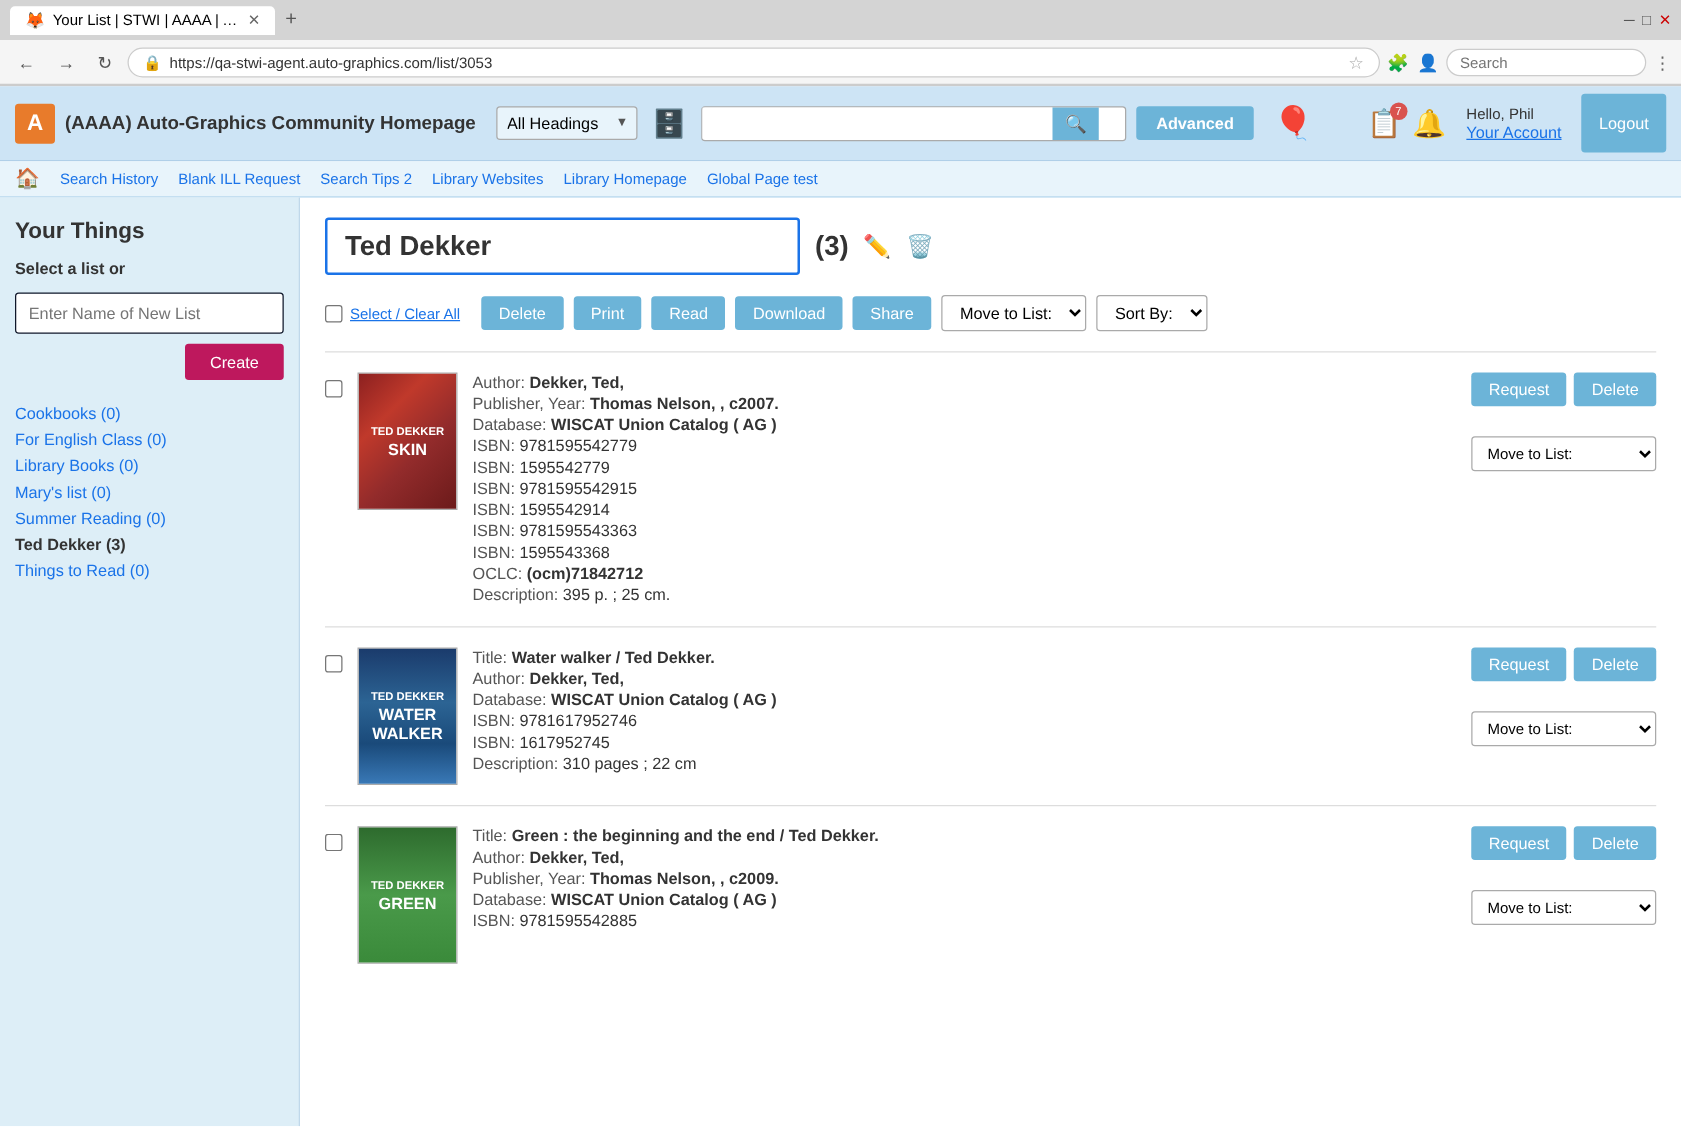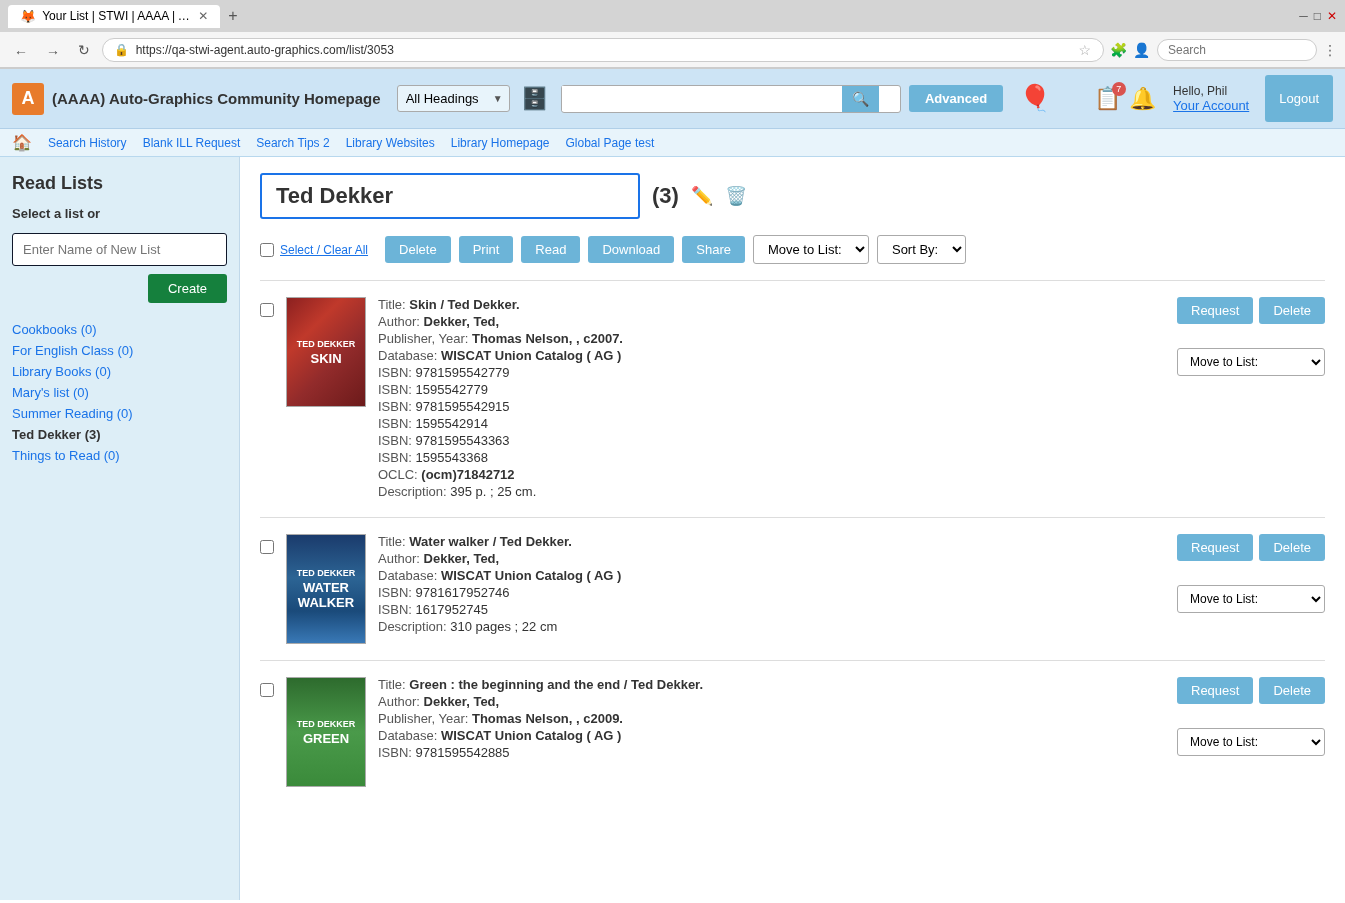--- a/index.html
+++ b/index.html
@@ -43,21 +43,21 @@
     .nav-link { font-size: 12px; color: #1a73e8; cursor: pointer; text-decoration: none; }
 
     
     .main-content { display: flex; min-height: calc(903px - 160px); }
 
     
     .sidebar { width: 240px; flex-shrink: 0; background: #ddeef7; padding: 16px 12px; border-right: 1px solid #c0d8ea; }
     .sidebar-title { font-size: 18px; font-weight: bold; color: #333; margin-bottom: 12px; }
     .sidebar-subtitle { font-size: 13px; color: #333; margin-bottom: 12px; font-weight: bold; }
     .new-list-input { width: 100%; border: 1px solid #0f172a; border-radius: 3px; padding: 8px 10px; font-size: 13px; color: #999; margin-bottom: 8px; }
-    .create-btn { background: #15803d; border: none; border-radius: 3px; padding: 7px 20px; font-size: 13px; color: white; cursor: pointer; display: block; margin-left: auto; }
+    .create-btn { background: #be185d; border: none; border-radius: 3px; padding: 7px 20px; font-size: 13px; color: white; cursor: pointer; display: block; margin-left: auto; }
     .list-items { margin-top: 16px; }
     .list-item { display: block; color: #1a73e8; cursor: pointer; text-decoration: none; font-size: 13px; padding: 3px 0; }
     .list-item.active { font-weight: bold; color: #333; }
 
     
     .content-area { flex: 1; padding: 16px 20px; }
 
     
     .list-header { display: flex; align-items: center; gap: 12px; margin-bottom: 16px; }
     .list-title-input { border: 2px solid #1a73e8; border-radius: 3px; padding: 8px 14px; font-size: 22px; font-weight: bold; color: #333; width: 380px; outline: none; background: #fff; }
@@ -176,21 +176,21 @@
   <a class="nav-link">Blank ILL Request</a>
   <a class="nav-link">Search Tips 2</a>
   <a class="nav-link">Library Websites</a>
   <a class="nav-link">Library Homepage</a>
   <a class="nav-link">Global Page test</a>
 </div>
 
 <div class="main-content">
 
   <div class="sidebar">
-    <h2 class="sidebar-title">Read Lists</h2>
+    <h2 class="sidebar-title">Your Things</h2>
     <p class="sidebar-subtitle">Select a list or</p>
     <input class="new-list-input" type="text" placeholder="Enter Name of New List" style="">
     <button class="create-btn">Create</button>
 
     <div class="list-items">
       <a class="list-item">Cookbooks (0)</a>
       <a class="list-item">For English Class (0)</a>
       <a class="list-item">Library Books (0)</a>
       <a class="list-item">Mary's list (0)</a>
       <a class="list-item">Summer Reading (0)</a>
@@ -229,23 +229,20 @@
     <div class="book-entry">
       <input type="checkbox" class="book-checkbox" style="">
       <div class="book-cover">
         <div class="book-cover-skin">
           <div class="cover-author">TED DEKKER</div>
           <div class="cover-title-text">SKIN</div>
         </div>
       </div>
       <div class="book-info">
         <div class="book-field">
-          <span>Title: </span><strong>Skin / Ted Dekker.</strong>
-        </div>
-        <div class="book-field">
           <span>Author: </span><strong>Dekker, Ted,</strong>
         </div>
         <div class="book-field">
           <span>Publisher, Year: </span><strong>Thomas Nelson, , c2007.</strong>
         </div>
         <div class="book-field">
           <span>Database: </span><strong>WISCAT Union Catalog ( AG )</strong>
         </div>
         <div class="book-field"><span>ISBN: </span>9781595542779</div>
         <div class="book-field"><span>ISBN: </span>1595542779</div>

